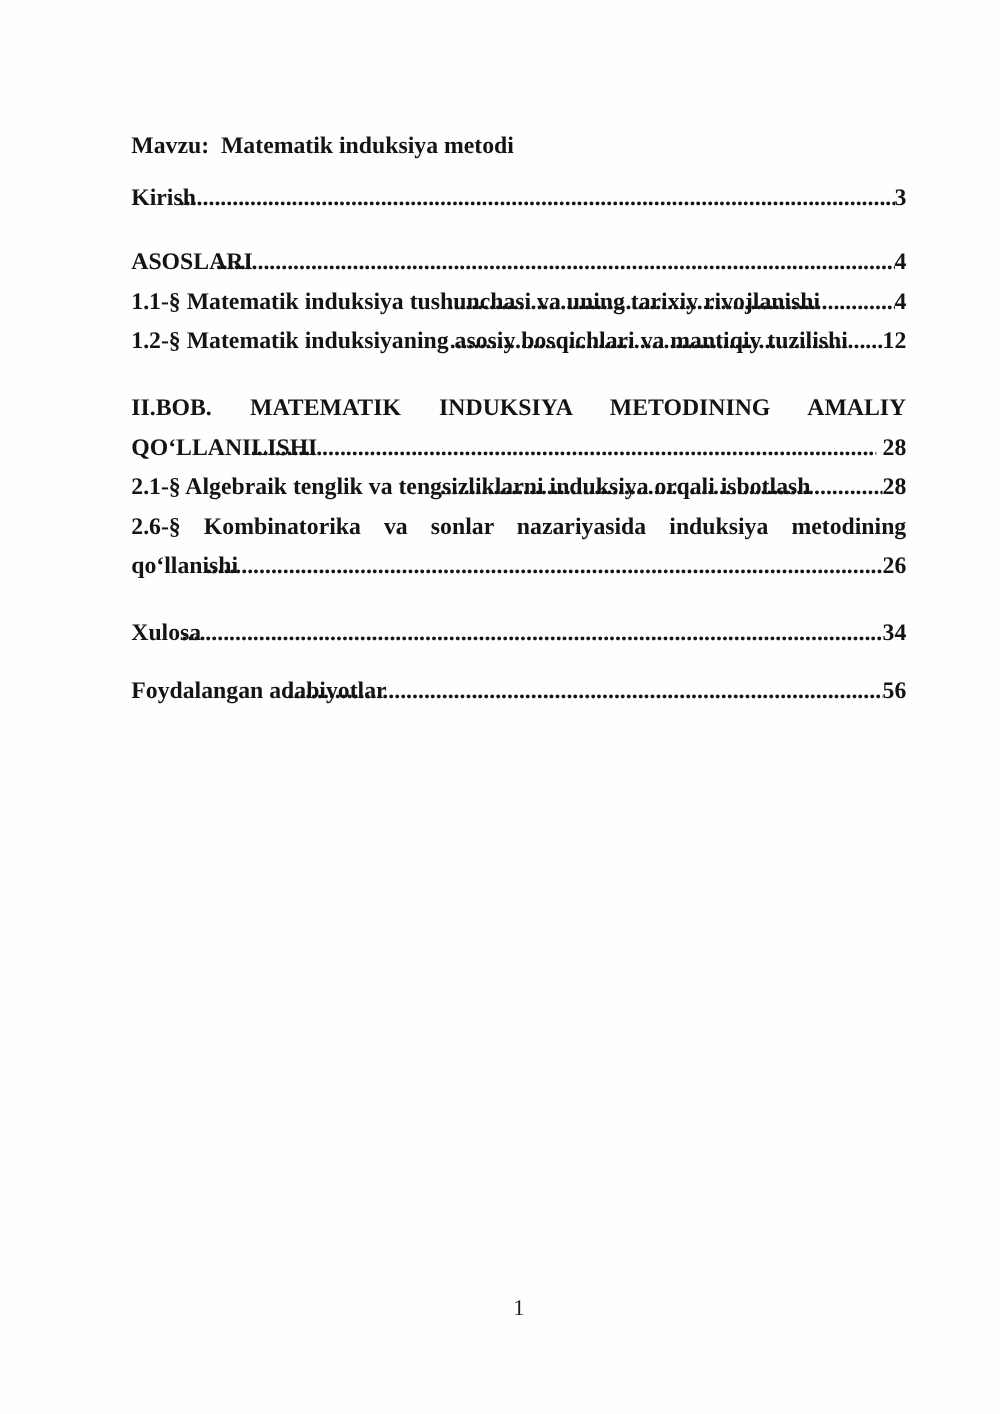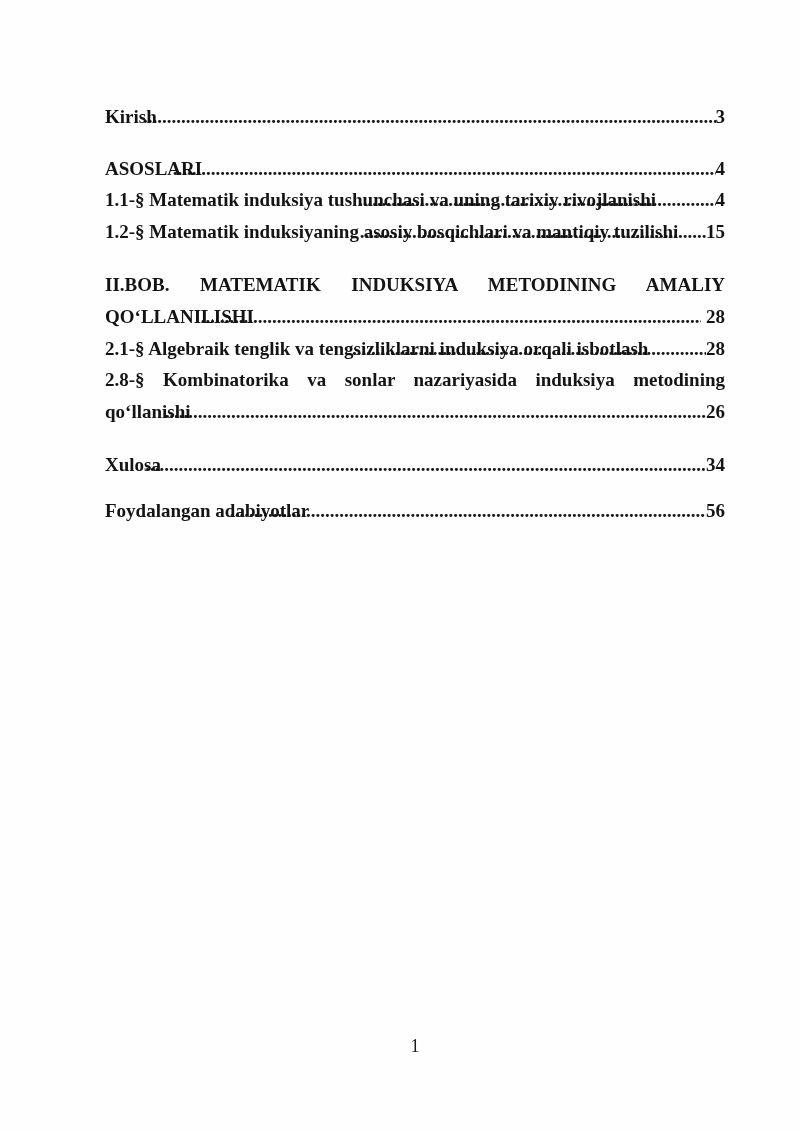--- a/index.html
+++ b/index.html
@@ -74,20 +74,21 @@
     font-weight: 400;
     color: #1c1c1c;
   }
 </style>
 </head>
 <body>
 
 <div class="page">
   <div class="content">
 
+    <p class="para title-line">Mavzu:  Matematik induksiya metodi</p>
 
     <div class="para toc-row mb20">
       <span class="label">Kirish</span>
         <span class="leader"></span>
         <span class="page-num">3</span>
     </div>
 
     <div class="para">
       <div class="toc-row">
         <span class="label">ASOSLARI</span>
@@ -98,40 +99,40 @@
 
     <div class="para toc-row">
       <span class="label">1.1-§ Matematik induksiya tushunchasi va uning tarixiy rivojlanishi</span>
         <span class="leader"></span>
         <span class="page-num">4</span>
     </div>
 
     <div class="para toc-row mb22">
       <span class="label">1.2-§ Matematik induksiyaning asosiy bosqichlari va mantiqiy tuzilishi</span>
         <span class="leader"></span>
-        <span class="page-num">15</span>
+        <span class="page-num">12</span>
     </div>
 
     <div class="para">
       <div class="justify-line">II.BOB. MATEMATIK INDUKSIYA METODINING AMALIY</div>
       <div class="toc-row">
         <span class="label">QO‘LLANILISHI</span>
           <span class="leader"></span>
           <span class="page-num"> 28</span>
       </div>
     </div>
 
     <div class="para toc-row">
       <span class="label">2.1-§ Algebraik tenglik va tengsizliklarni induksiya orqali isbotlash</span>
         <span class="leader"></span>
         <span class="page-num">28</span>
     </div>
 
     <div class="para mb22">
-      <div class="justify-line">2.8-§ Kombinatorika va sonlar nazariyasida induksiya metodining</div>
+      <div class="justify-line">2.6-§ Kombinatorika va sonlar nazariyasida induksiya metodining</div>
       <div class="toc-row">
         <span class="label">qo‘llanishi</span>
           <span class="leader"></span>
           <span class="page-num">26</span>
       </div>
     </div>
 
     <div class="para toc-row mb14">
       <span class="label">Xulosa</span>
         <span class="leader"></span>

